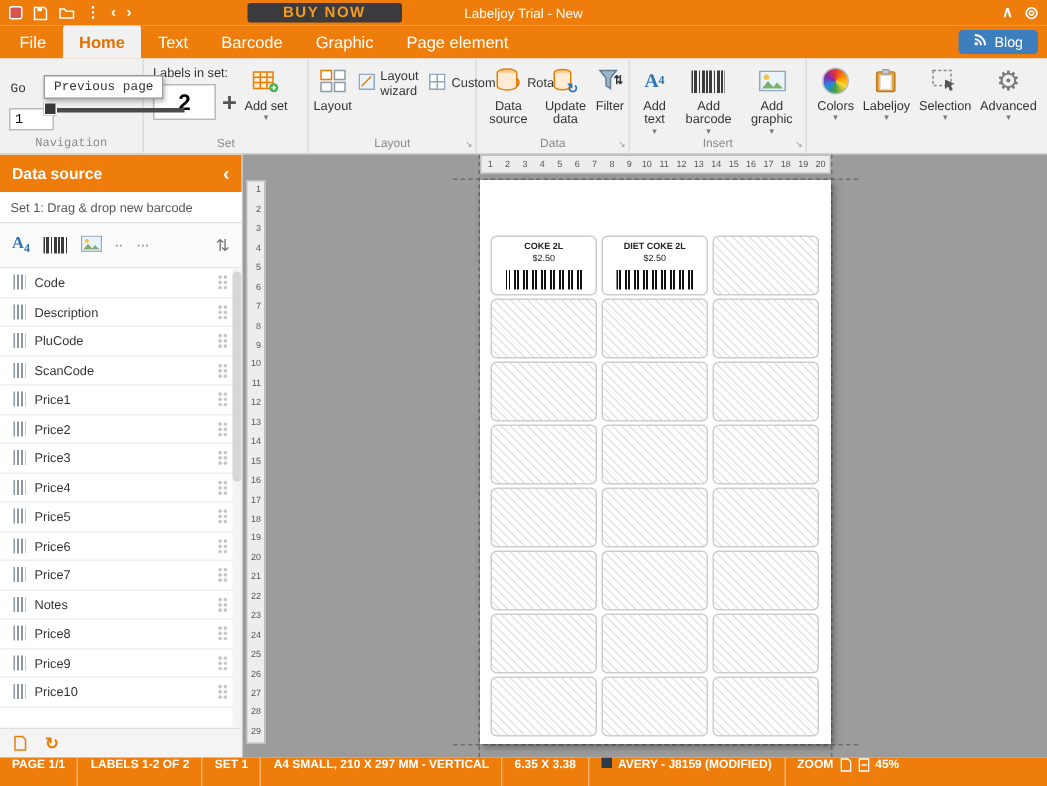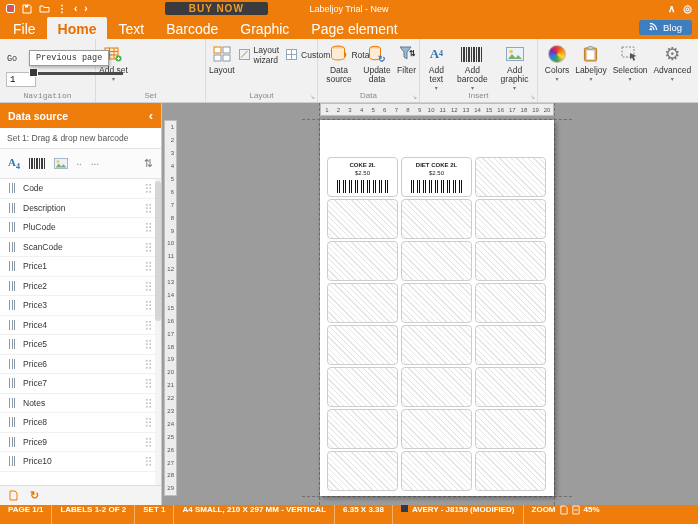--- a/index.html
+++ b/index.html
@@ -11,21 +11,21 @@
   .qicon { display:inline-flex; align-items:center; color:#fff; font-size:10px; line-height:10px; }
   .appdot { width:9px; height:9px; background:#D9534F; border:1px solid #fff; border-radius:2px; }
   .glyph { font-weight:bold; }
   .buynow { margin-left:70px; background:#3B3B3D; color:#F59B22; font-weight:bold; font-size:10px; letter-spacing:1px; padding:1px 24px; border-radius:2px; cursor:pointer; }
   .wtitle { position:absolute; left:0; right:0; text-align:center; color:#fff; font-size:9px; pointer-events:none; }
   .tb-right { margin-left:auto; display:flex; gap:8px; z-index:2; }
 
   
   .tabbar { height:22px; background:#EE7D0C; display:flex; align-items:flex-end; padding-left:2px; position:relative; flex:0 0 auto; }
   .tabs { display:flex; height:100%; align-items:stretch; }
-  .tab { color:#fff; font-size:14px; padding:5px 11px 4px; display:flex; align-items:center; cursor:pointer; }
+  .tab { color:#fff; font-size:11px; padding:5px 11px 4px; display:flex; align-items:center; cursor:pointer; }
   .tab.selected { background:#F1F1F1; color:#E87000; font-weight:bold; border-radius:2px 2px 0 0; }
   .blog { position:absolute; right:6px; top:3px; background:#3D7EBE; color:#fff; font-size:9.5px; padding:2px 10px; border-radius:3px; display:flex; align-items:center; gap:5px; cursor:pointer; }
 
   
   .ribbon { height:64px; background:#F1F1F1; border-bottom:1px solid #CFCFCF; display:flex; flex:0 0 auto; position:relative; }
   .rgroup { display:flex; flex-direction:column; border-right:1px solid #DCDCDC; position:relative; }
   .rgroup .content { flex:1; display:flex; align-items:flex-start; padding:2px 2px 0; }
   .glabel { font-size:8px; color:#8A8A8A; text-align:center; padding:0 0 2px; }
   .launcher { position:absolute; right:2px; bottom:2px; font-size:6px; color:#999; }
   .bigbtn { display:flex; flex-direction:column; align-items:center; gap:2px; padding:3px 1px 1px; font-size:8.5px; color:#333; text-align:center; cursor:pointer; line-height:1.05; }
@@ -158,20 +158,27 @@
         <div class="pslider">
             <span class="handle"></span>
           </div>
         <input class="nav-input" value="1" style="">
       </div>
       <div class="glabel">Navigation</div>
     </div>
 
     <div class="rgroup g-set">
       <div class="content">
+        <div class="set-wrap">
+          <span class="lbl-sm">Labels in set:</span>
+          <div class="set-row">
+            <input class="set-input" value="2" style="">
+            <span class="plus-big">+</span>
+          </div>
+        </div>
         <div class="bigbtn">
           <span class="ic">
             <svg width="18" height="16" viewBox="0 0 18 16">
                 <rect x="1" y="2" width="13" height="11" fill="#FDEBD3" stroke="#E87E04"></rect>
                 <path d="M1 5.5h13M1 9h13M5.5 2v11M10 2v11" stroke="#E87E04" fill="none"></path>
                 <circle cx="14.5" cy="12.5" r="3" fill="#4CAF50"></circle>
                 <path d="M14.5 11v3M13 12.5h3" stroke="#fff"></path>
               </svg>
           </span>
           <span>Add set</span>

